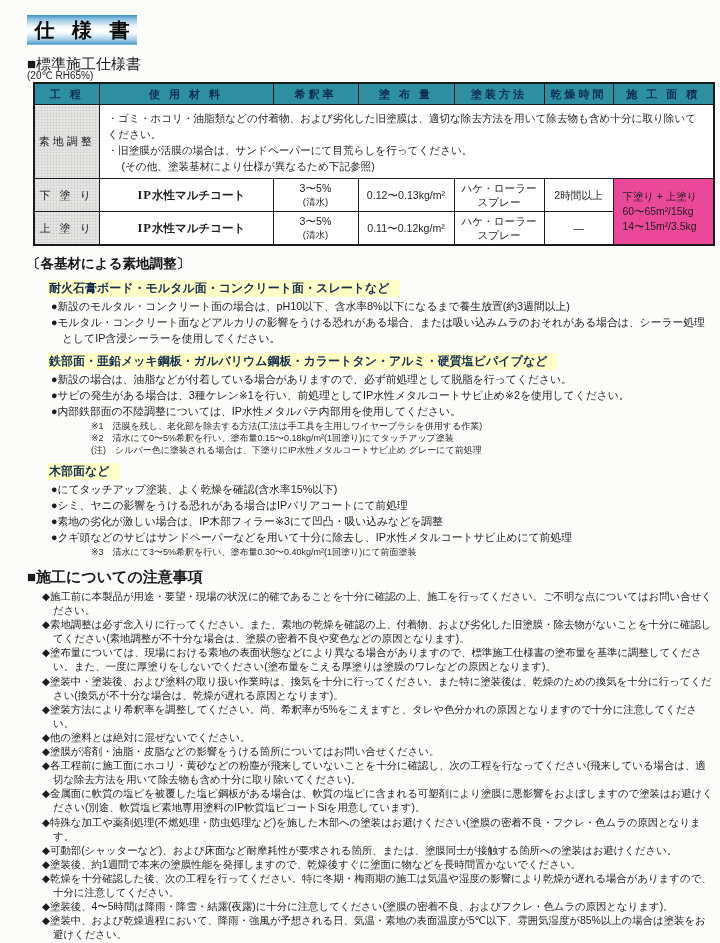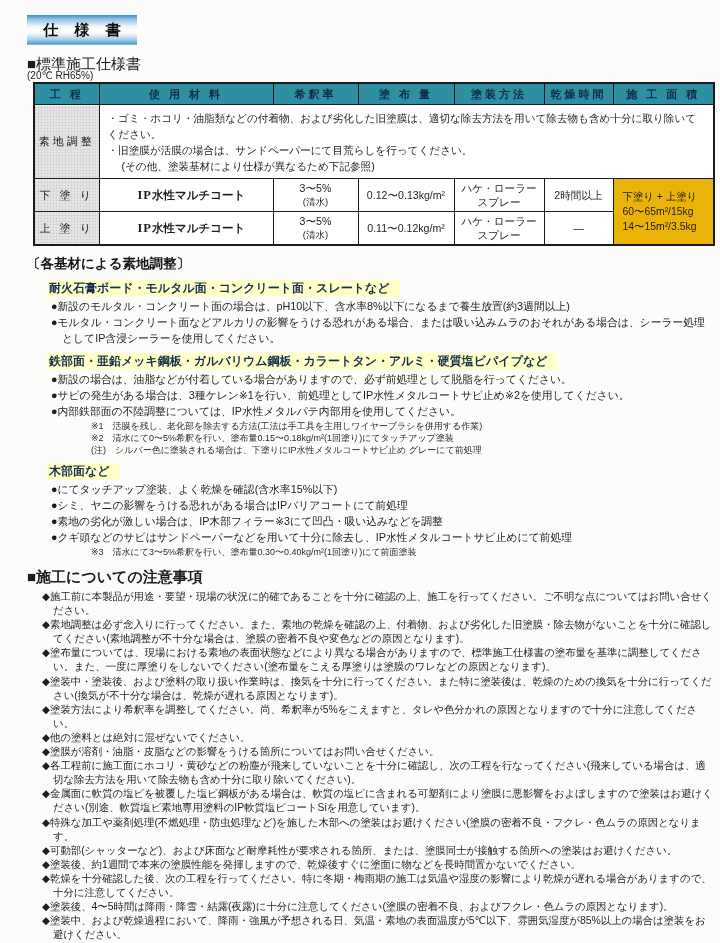--- a/index.html
+++ b/index.html
@@ -14,21 +14,21 @@
   }
   .page { padding:15px 8px 0 27px; }
 
   
   .title-band{
     width:110px; height:30px;
     background:linear-gradient(180deg,#3a8fc5 0%,#8fc3e2 14%,#eef6fb 38%,#ffffff 50%,#f2f8fc 62%,#9ccae6 84%,#4e9bce 97%,#b7d9ee 100%);
     display:flex; align-items:center; justify-content:center;
   }
   .title-band span{
-    font-size:15px; font-weight:bold; color:#0d0d0d;
+    font-size:20px; font-weight:bold; color:#0d0d0d;
     letter-spacing:6px; text-indent:6px; white-space:nowrap;
   }
 
   
   .h1 { font-size:15px; font-weight:normal; color:#1b1b1b; margin-top:10px; }
   .env-note{ text-align:left; font-size:10px; color:#222; padding-right:2px; margin-top:-4px; }
 
   
   table.spec{
     border-collapse:collapse; table-layout:fixed;
@@ -47,21 +47,21 @@
       repeating-linear-gradient(0deg, rgba(255,255,255,.5) 0 1px, transparent 1px 3px),
       repeating-linear-gradient(90deg, rgba(170,170,170,.25) 0 1px, transparent 1px 3px);
     text-align:center; font-size:11px; letter-spacing:3px; color:#1a1a1a;
   }
   td.prep-content{ padding:5px 8px 4px; font-size:10.6px; line-height:16px; background:#fff; }
   td.prep-content .indent{ padding-left:14px; }
   td.material{ padding-left:38px; font-weight:bold; font-size:11.5px; background:#fff; }
   td.material .ip{ font-family:"Liberation Serif","DejaVu Serif",serif; font-size:12.5px; letter-spacing:1px; }
   td.c{ text-align:center; font-size:10.6px; background:#fff; line-height:14px; padding:2px 0; }
   td.c .small{ font-size:9.5px; }
-  td.area{ background:#eab308; font-size:10.4px; line-height:15px; padding-left:9px;margin-left:28px; }
+  td.area{ background:#ec4899; font-size:10.4px; line-height:15px; padding-left:9px;margin-left:28px; }
   tr.coat td{ height:32px; }
 
   
   .kizai-heading{ font-size:13.5px; font-weight:bold; margin-top:9px; color:#151515; }
   .sub{ margin-top:5px; margin-left:20px; }
   .sub-title{
     display:inline-block; background:#ffffc7; color:#17304f;
     font-size:12px; font-weight:bold; padding:0 10px 1px 2px; line-height:16px;
   }
   .sub .bullets{ margin-left:4px; margin-top:1px; }

